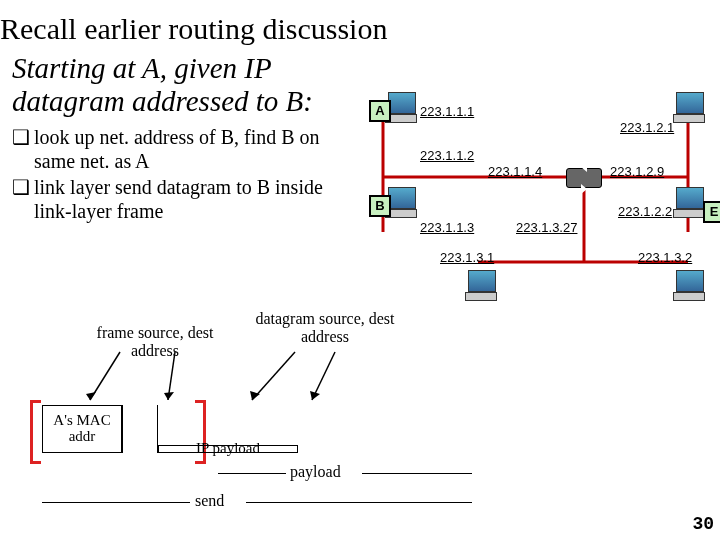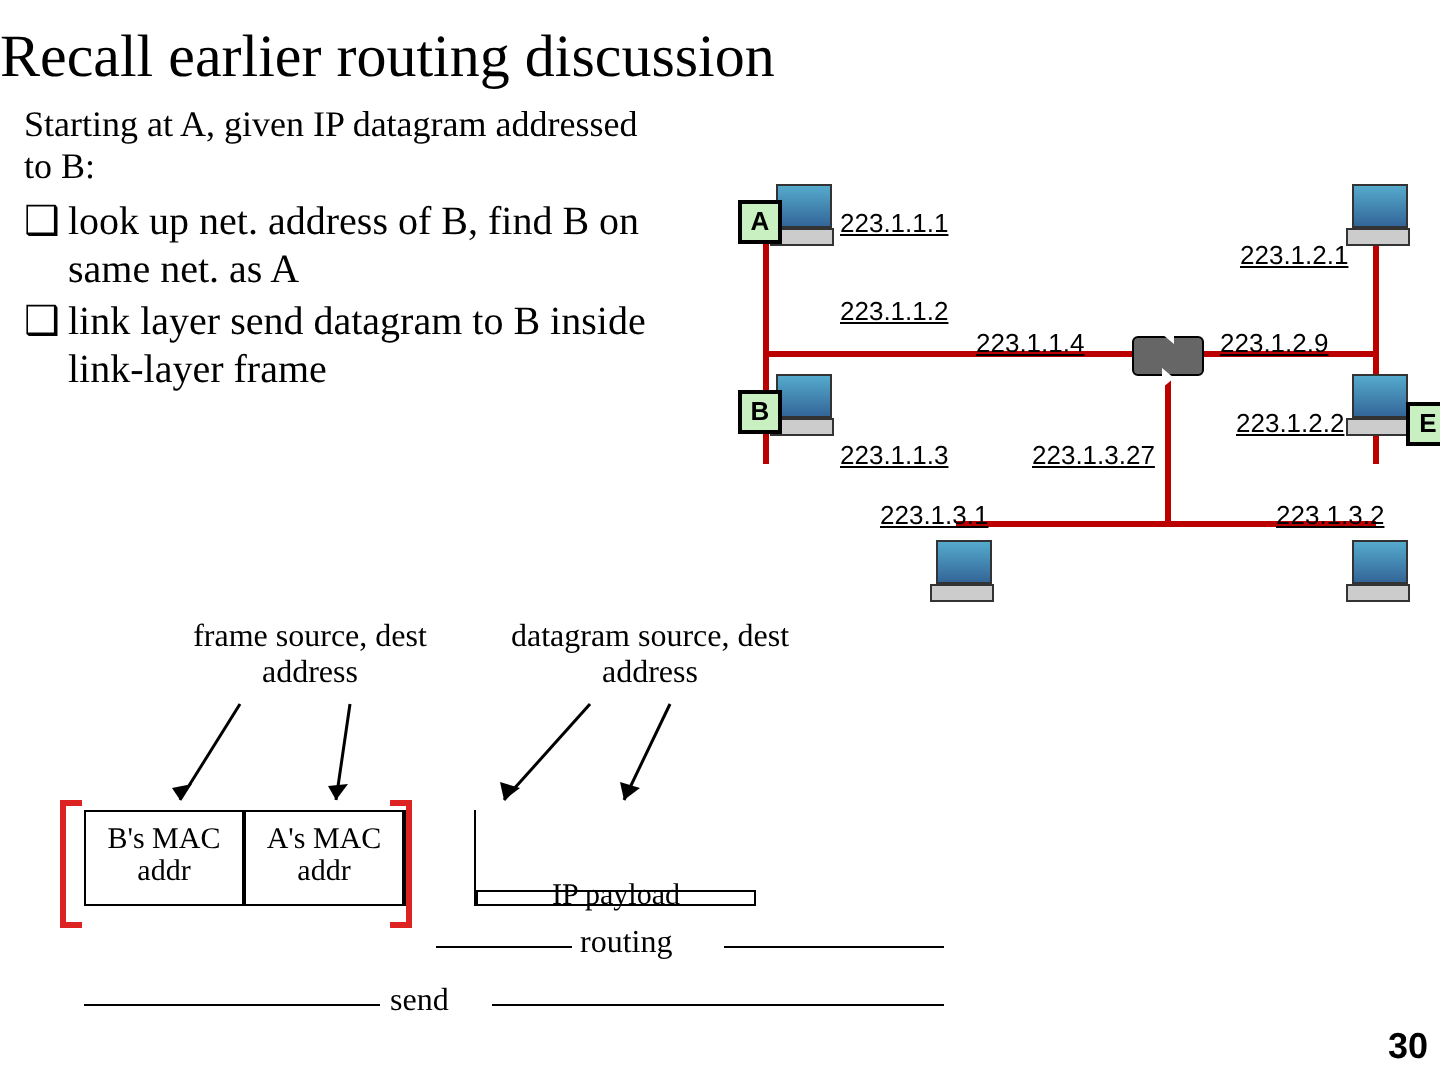--- a/index.html
+++ b/index.html
@@ -11,24 +11,25 @@
     position: relative;
     background: #fff;
   }
   .title {
     font-size: 30px;
     text-align: left;
     margin-top: 12px;
     font-weight: normal;
   }
   .intro {
-    font-size: 18px;
+    font-size: 29px;
     margin: 6px 0 0 12px;
     width: 320px;
     line-height: 1.15;
+    font-style: italic;
   }
   .bullets {
     margin: 6px 0 0 12px;
     width: 335px;
     font-size: 20px;
   }
   .bullets .item {
     display: flex;
     margin-bottom: 2px;
     line-height: 1.2;
@@ -165,21 +166,21 @@
   }
   .hline {
     position: absolute;
     height: 1px;
     background: #000;
   }
   .pagenum {
     position: absolute;
     right: 6px;
     bottom: 6px;
-    font-family: Liberation Sans, sans-serif;
+    font-family: Liberation Mono, monospace;
     font-size: 18px;
     font-weight: bold;
   }
 </style>
 </head>
 <body>
 
 <div class="title">Recall earlier routing discussion</div>
 
 <div class="intro">Starting at A, given IP datagram addressed to B:</div>
@@ -244,45 +245,44 @@
   <div class="ip" style="left:262px;top:38px">223.1.2.1</div>
   <div class="ip" style="left:252px;top:82px">223.1.2.9</div>
   <div class="ip" style="left:62px;top:138px">223.1.1.3</div>
   <div class="ip" style="left:158px;top:138px">223.1.3.27</div>
   <div class="ip" style="left:260px;top:122px">223.1.2.2</div>
   <div class="ip" style="left:82px;top:168px">223.1.3.1</div>
   <div class="ip" style="left:280px;top:168px">223.1.3.2</div>
 </div>
 
 <div class="labels">
-  <div class="label-text" style="left:85px;top:10px;width:140px">frame source, dest address</div>
+  <div class="label-text" style="left:85px;top:24px;width:140px">frame source, dest address</div>
   <div class="label-text" style="left:235px;top:10px;width:180px">datagram source, dest address</div>
   <svg style="position:absolute;left:0;top:0;width:500px;height:110px">
     <line x1="120" y1="52" x2="90" y2="100" stroke="#000" stroke-width="1.5"></line>
     <polygon points="90,100 96,92 86,94" fill="#000"></polygon>
     <line x1="175" y1="52" x2="168" y2="100" stroke="#000" stroke-width="1.5"></line>
     <polygon points="168,100 174,92 164,93" fill="#000"></polygon>
     <line x1="295" y1="52" x2="252" y2="100" stroke="#000" stroke-width="1.5"></line>
     <polygon points="252,100 260,94 250,91" fill="#000"></polygon>
     <line x1="335" y1="52" x2="312" y2="100" stroke="#000" stroke-width="1.5"></line>
     <polygon points="312,100 320,94 310,91" fill="#000"></polygon>
   </svg>
 </div>
 
 <div class="red-bracket" style="left:30px;top:400px;height:58px"></div>
 <div class="red-bracket r" style="left:195px;top:400px;height:58px"></div>
 
 <div class="frame-row">
-  <div class="cell mac">B's MAC addr</div>
   <div class="cell mac">A's MAC addr</div>
   <div class="cell gap"></div>
   <div class="cell payload">IP payload</div>
 </div>
 
-<div class="dgram-label" style="left:290px;top:463px">routing</div>
+<div class="dgram-label" style="left:290px;top:463px">payload</div>
 <div class="hline" style="left:218px;top:473px;width:68px"></div>
 <div class="hline" style="left:362px;top:473px;width:110px"></div>
 
 <div class="frame-label" style="left:195px;top:492px">send</div>
 <div class="hline" style="left:42px;top:502px;width:148px"></div>
 <div class="hline" style="left:246px;top:502px;width:226px"></div>
 
 <div class="pagenum">30</div>
 
 </body></html>

